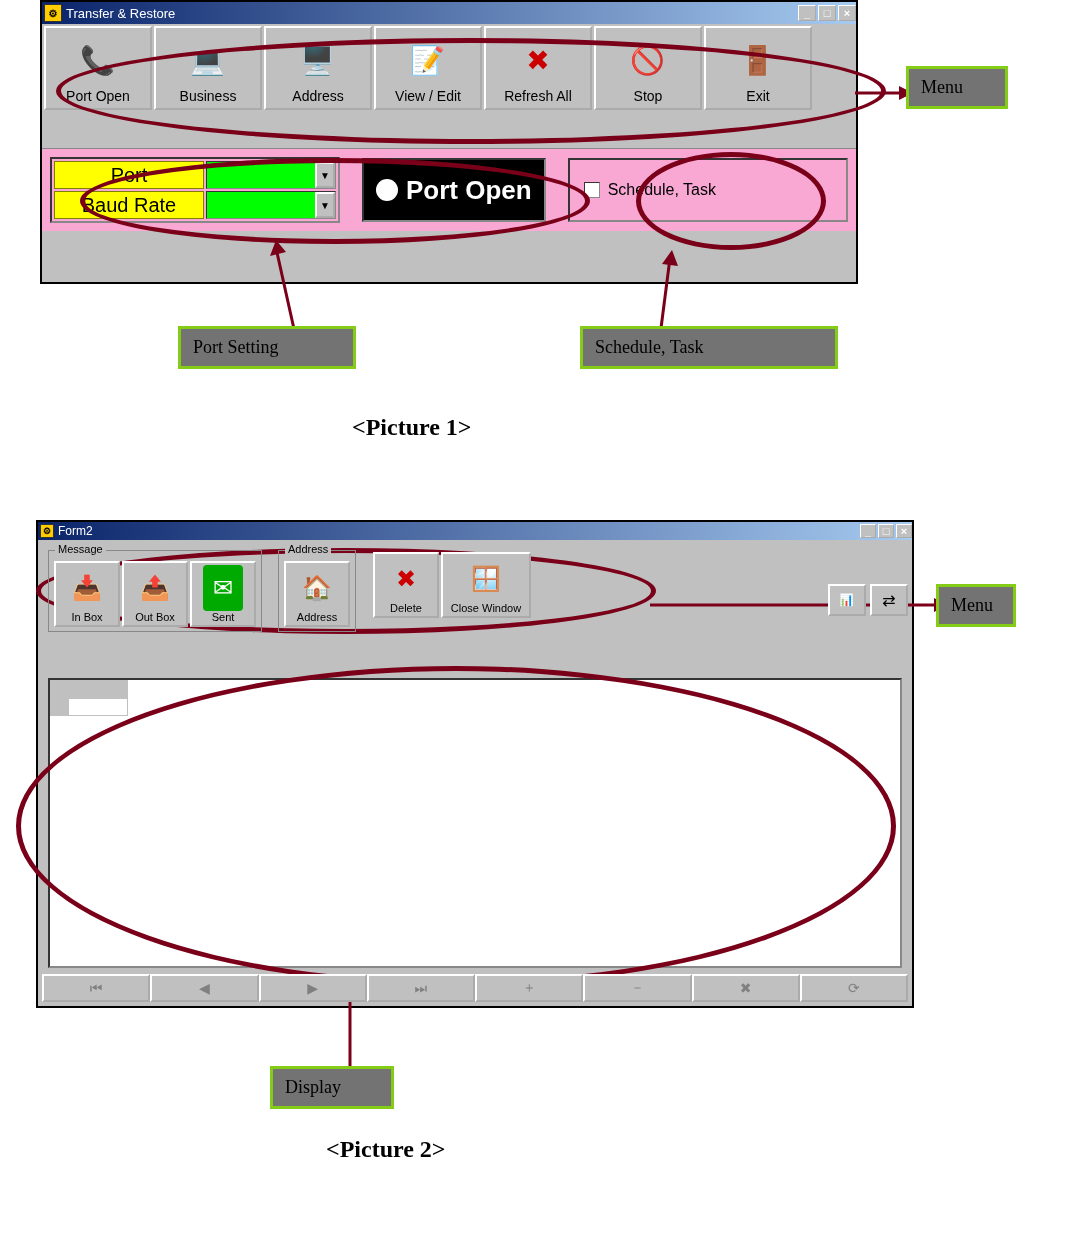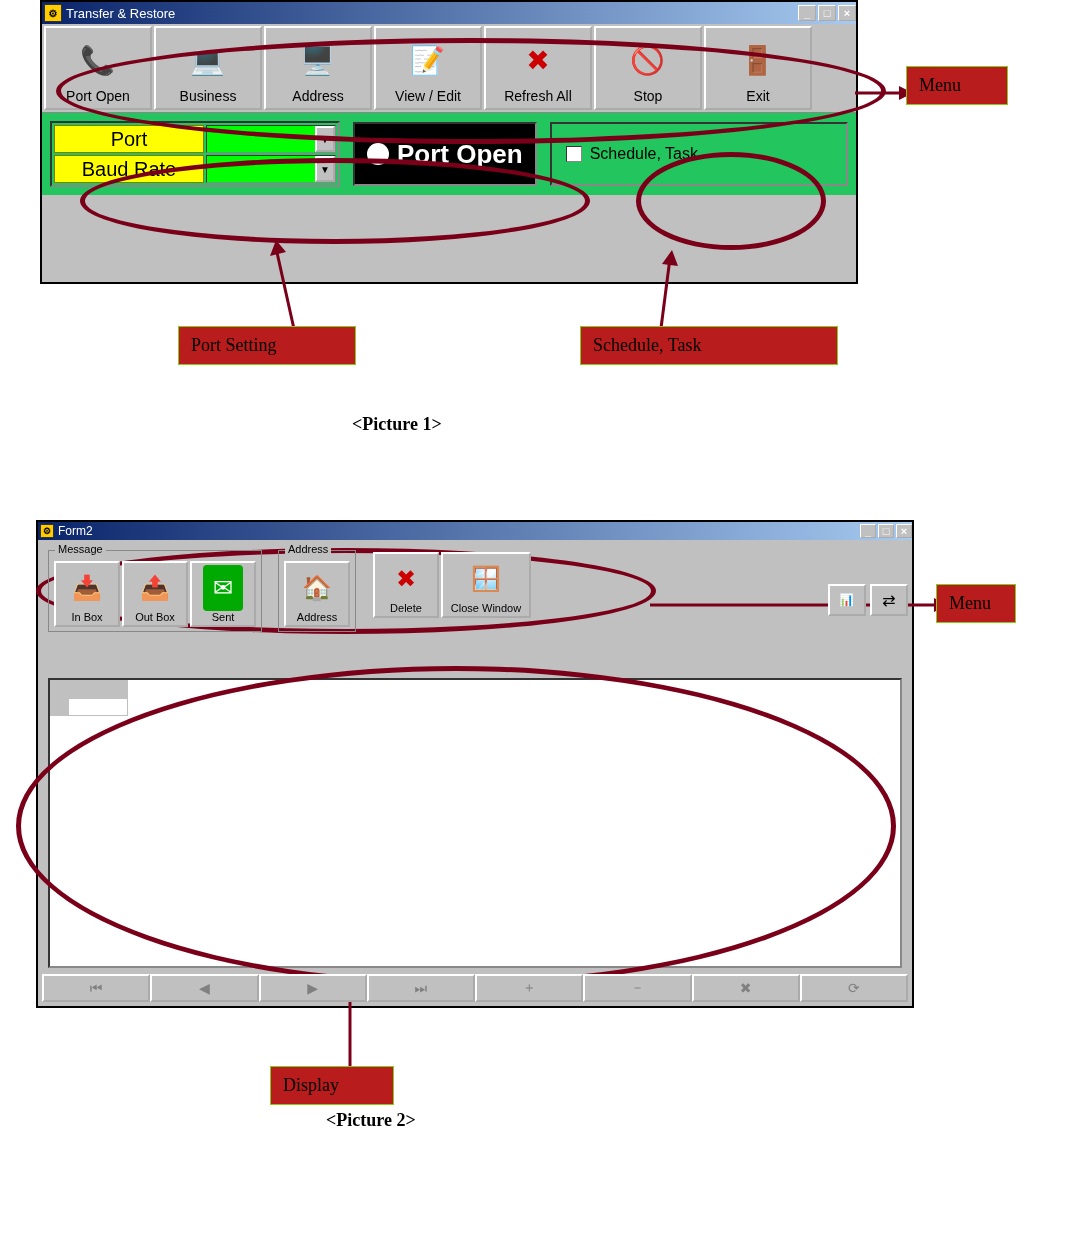--- a/index.html
+++ b/index.html
@@ -9,30 +9,30 @@
     background: #fff;
     font-family: "MS Sans Serif", Arial, sans-serif;
     font-size: 12px;
     color: #000;
     position: relative;
     width: 1065px;
     height: 1250px;
   }
   .callout {
     position: absolute;
-    border: 1px solid #84cc16;
-    background: #b91c1c;
+    border: 3px solid #84cc16;
+    background: #737373;
     padding: 8px 12px;
     font-family: "Times New Roman", serif;
     font-size: 18px;
   }
   .caption {
     position: absolute;
     font-family: "Times New Roman", serif;
-    font-size: 18px;
+    font-size: 24px;
     font-weight: bold;
   }
   .win {
     position: absolute;
     border: 2px solid #000;
     background: #c0c0c0;
   }
   .titlebar {
     background: linear-gradient(to right, #0a246a, #a6caf0);
     color: #fff;
@@ -84,24 +84,25 @@
     text-align:center;
   }
   .toolbtn .ic {
     flex: 1;
     display:flex;align-items:center;justify-content:center;
     font-size:28px;
   }
   .settingsbar {
     display:flex;
     padding:8px;
-    gap:13px;
+    gap:22px;
     align-items:center;
-    background:#22c55e;
+    background:#f9a8d4;
     border-top:1px solid #888;
+    margin-top:36px;
   }
   .portbox {
     border:2px inset #888;
     padding:2px;
   }
   .portlbl {
     background:#ffff00;
     height:28px;
     display:flex;align-items:center;justify-content:center;
     font-size:20px;
@@ -407,13 +408,13 @@
 </div>
 
 <svg class="arrow" style="left:310px;top:975px;" width="60" height="100">
   <line x1="40" y1="96" x2="40" y2="8" stroke="#7a0019" stroke-width="3"></line>
   <polygon points="32,14 40,0 48,14" fill="#7a0019"></polygon>
 </svg>
 <div class="callout" style="left:270px;top:1066px;width:124px;">
   <span>Display</span>
 </div>
 
-<div class="caption" style="left:326px;top:1110px;">&lt;Picture 2&gt;</div>
+<div class="caption" style="left:326px;top:1136px;">&lt;Picture 2&gt;</div>
 
 </body></html>

